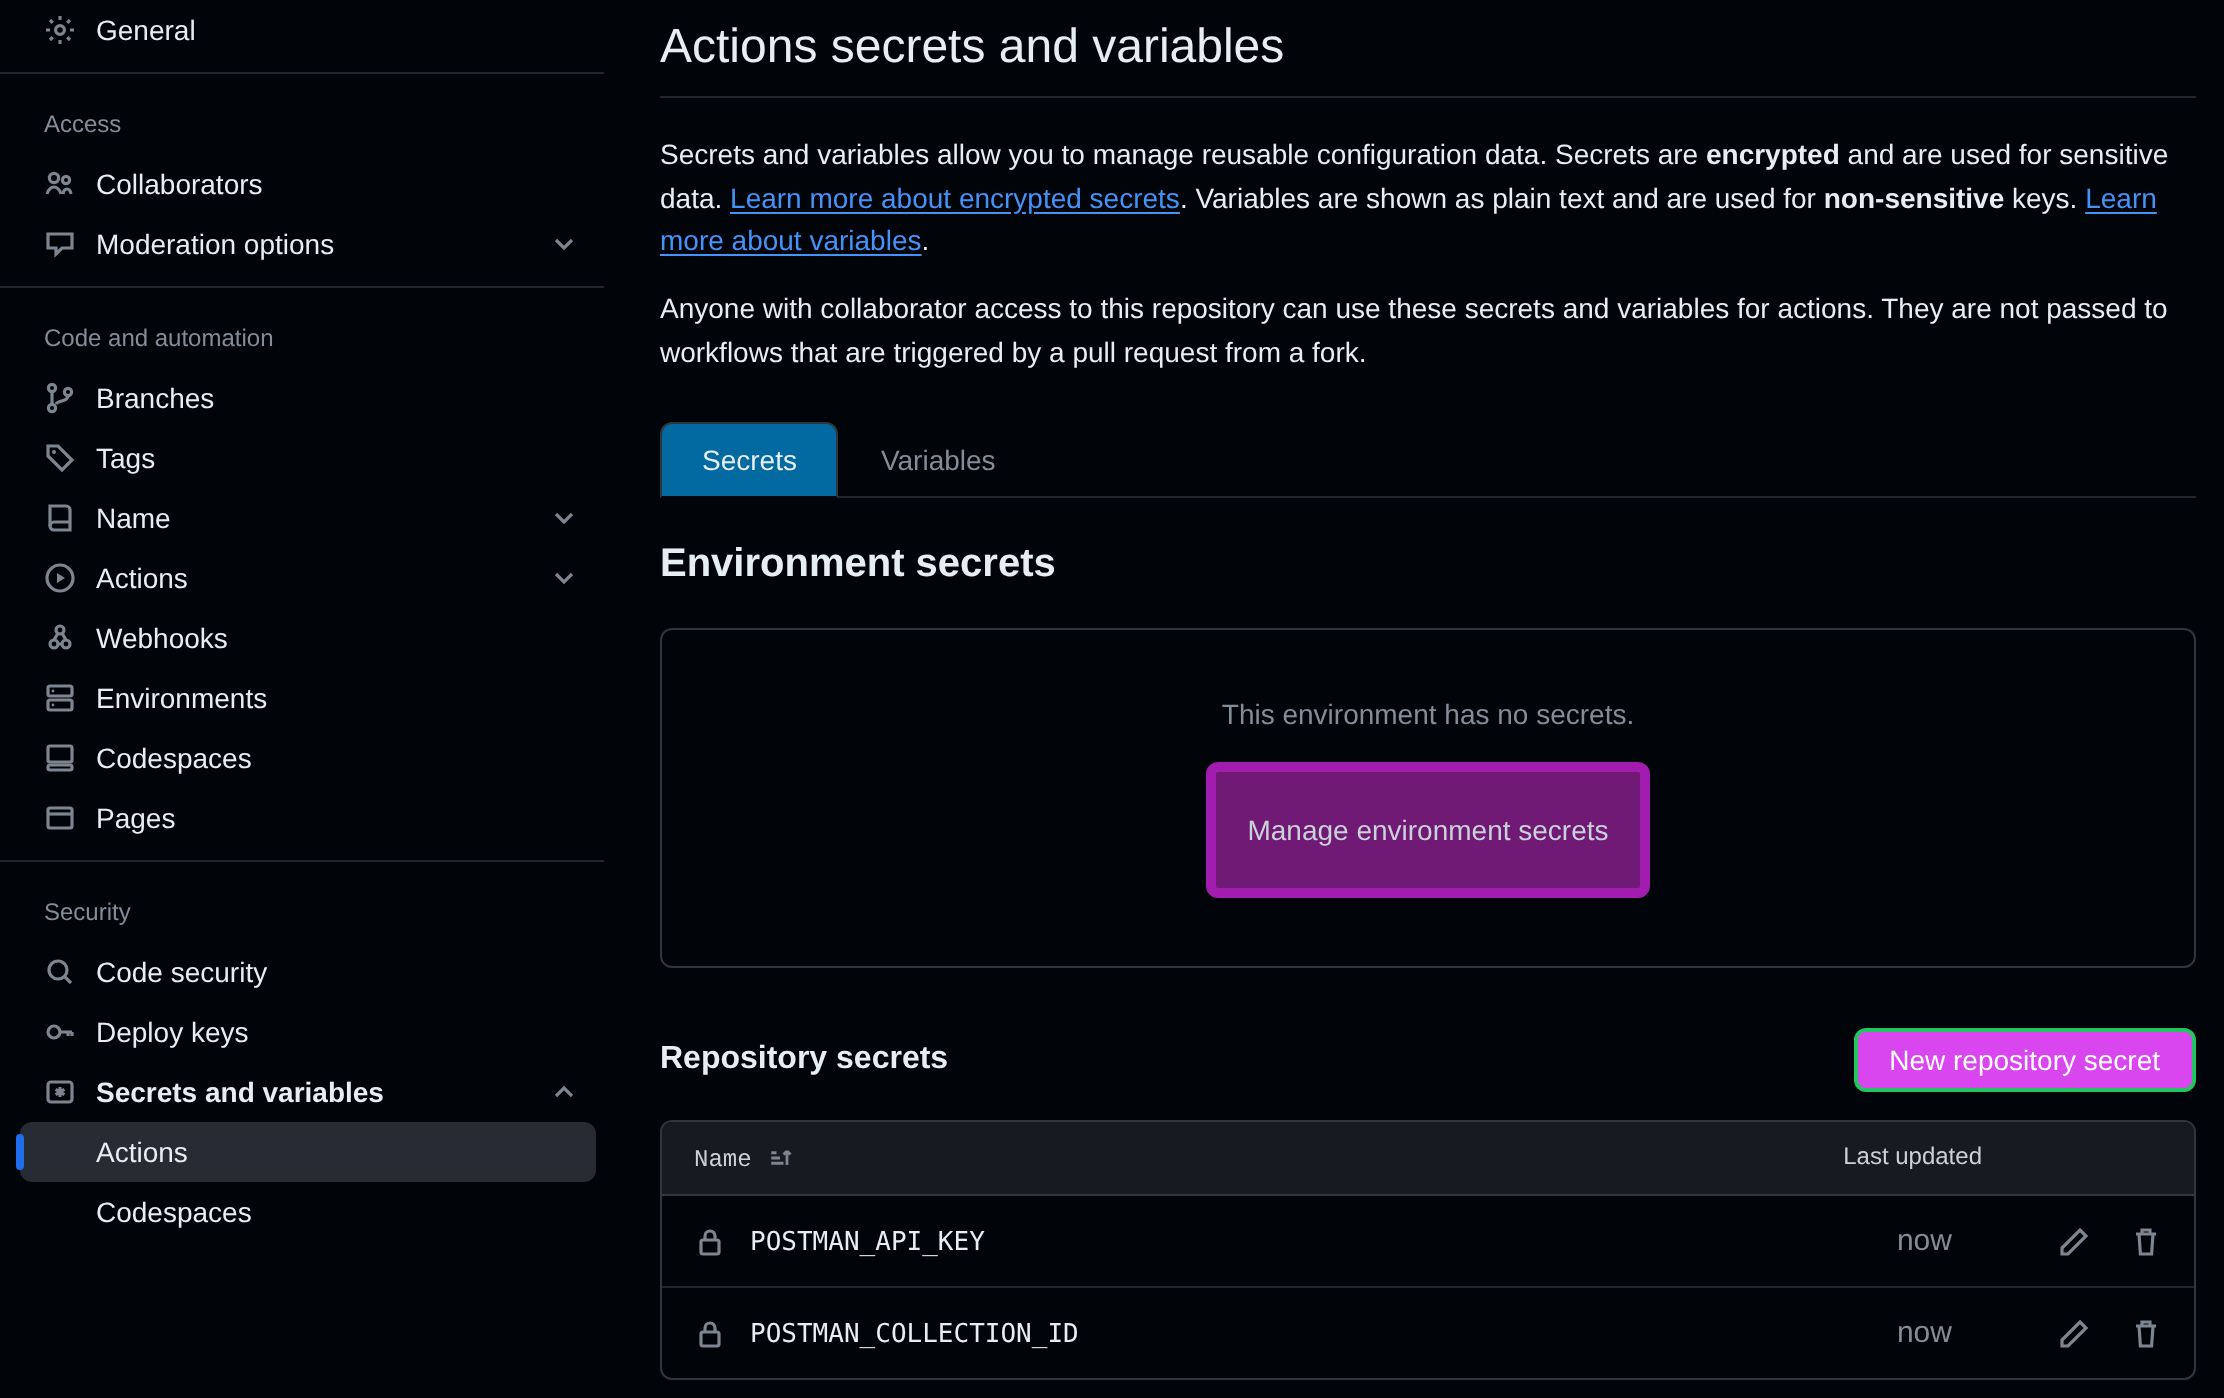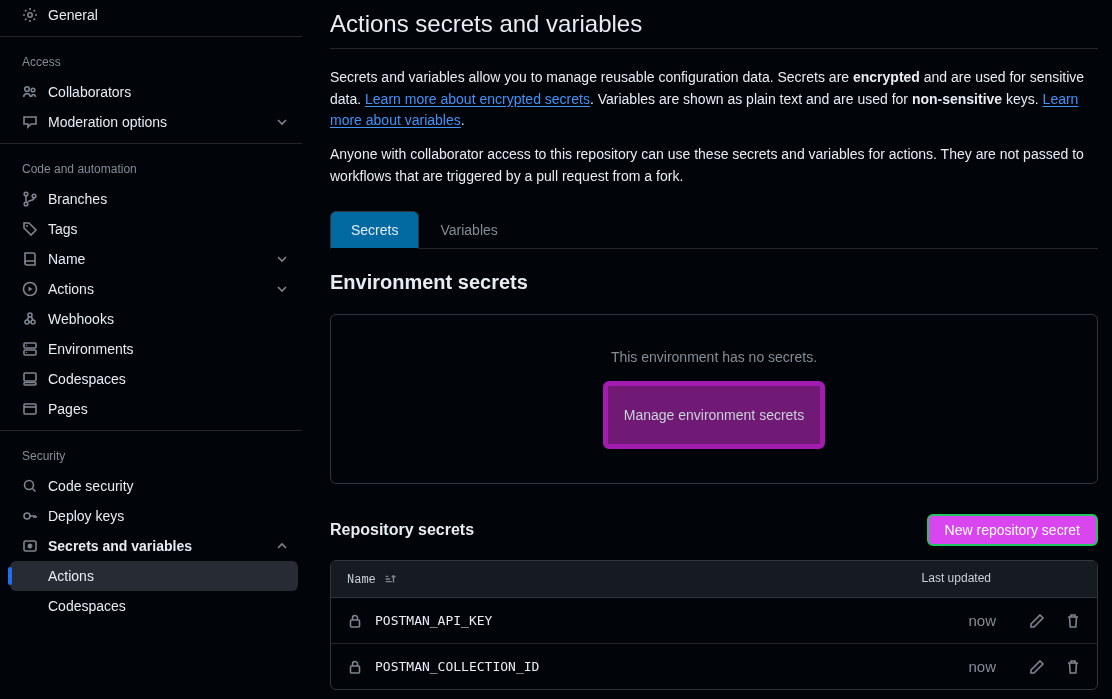--- a/index.html
+++ b/index.html
@@ -158,23 +158,24 @@
     display: flex;
     padding: 10px 16px;
     font-size: 12px;
     color: #c9d1d9;
     border-bottom: 1px solid #30363d;
   }
   .col-name { display: flex; align-items: flex-end; gap: 6px; font-family: Liberation Mono, monospace; }
   .col-updated { margin-left: auto; margin-right: 90px; }
   .table-row {
     display: flex;
-    align-items: center;
+    align-items: flex-end;
     padding: 14px 16px;
     border-bottom: 1px solid #21262d;
+    gap: 20px;
   }
   .table-row:last-child { border-bottom: none; }
   .row-name {
     display: flex;
     align-items: center;
     gap: 12px;
     font-family: ui-monospace, SFMono-Regular, Menlo, monospace;
     font-size: 13px;
   }
   .row-updated { margin-left: auto; color: #848d97; margin-right: 33px; font-size:15px; }

